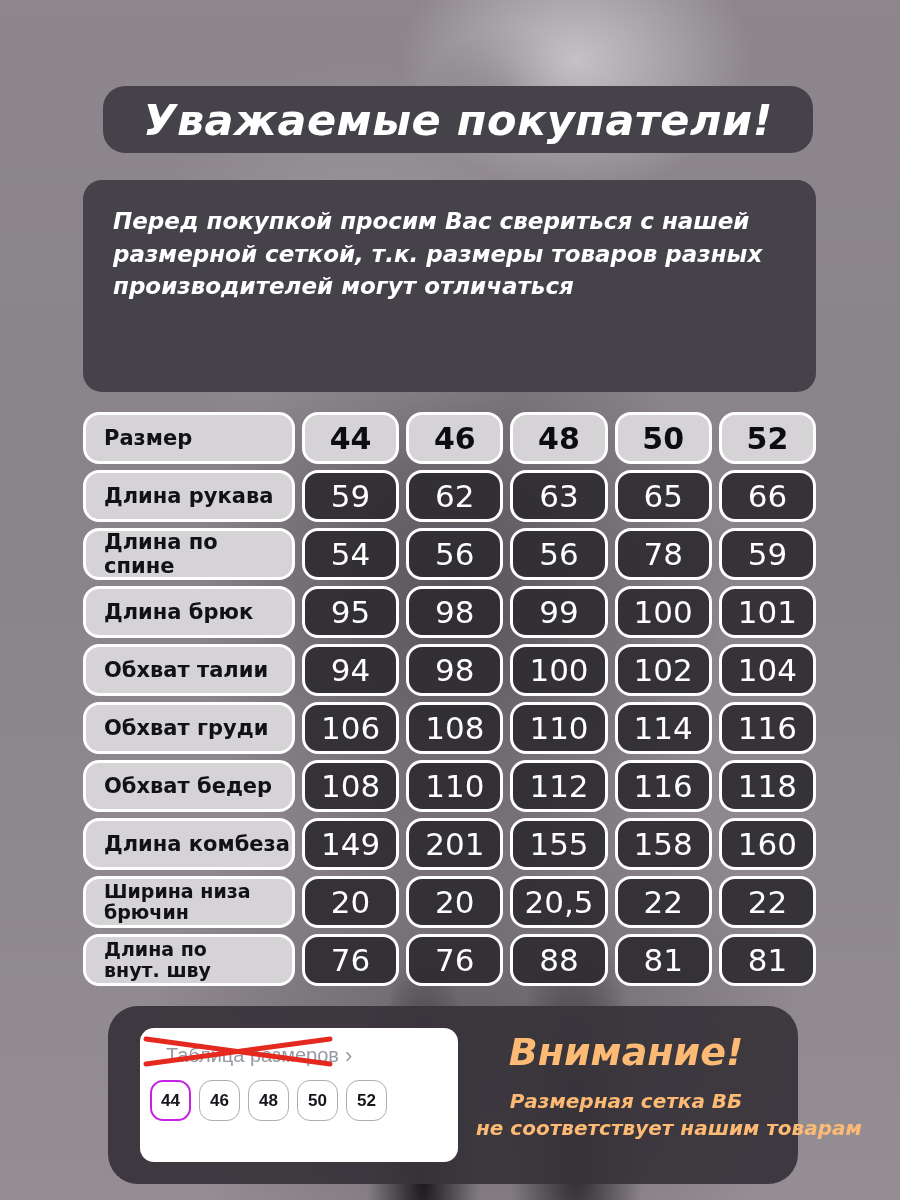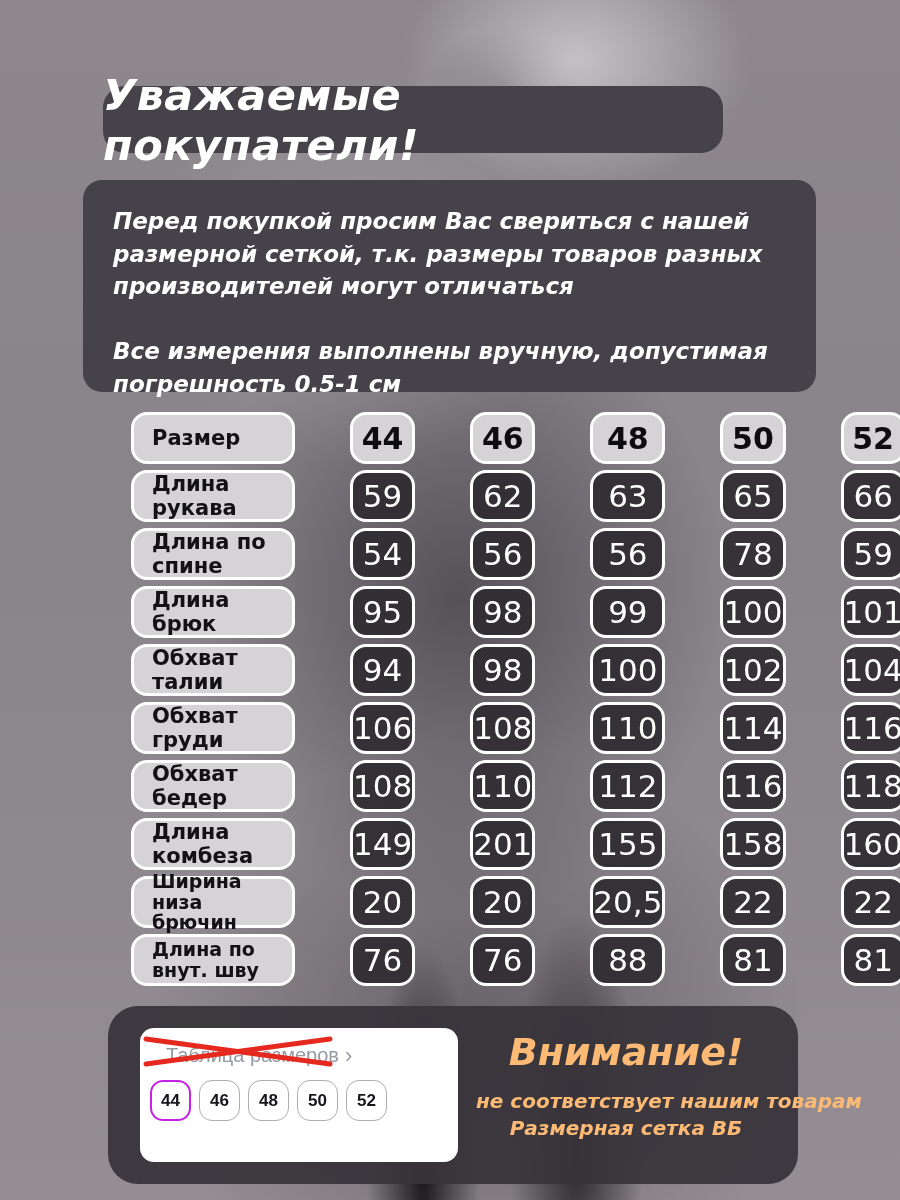--- a/index.html
+++ b/index.html
@@ -14,42 +14,42 @@
       radial-gradient(ellipse 250px 190px at 64% 5%, rgba(206,203,208,0.85), rgba(206,203,208,0) 70%),
       radial-gradient(ellipse 300px 280px at 40% 22%, rgba(168,163,169,0.6), rgba(168,163,169,0) 72%),
       radial-gradient(ellipse 110px 80px at 56% 7%, rgba(74,70,76,0.55), rgba(74,70,76,0) 70%),
       radial-gradient(ellipse 360px 430px at 51% 50%, rgba(58,54,60,0.65), rgba(58,54,60,0) 74%),
       radial-gradient(ellipse 80px 330px at 47% 98%, rgba(16,13,17,0.9), rgba(16,13,17,0) 70%),
       radial-gradient(ellipse 95px 340px at 64% 96%, rgba(30,26,31,0.85), rgba(30,26,31,0) 70%),
       radial-gradient(ellipse 430px 380px at 53% 86%, rgba(70,65,71,0.55), rgba(70,65,71,0) 76%),
       linear-gradient(180deg, #8d878d 0%, #89838a 45%, #948e94 100%);
   }
   .banner {
-    position:absolute; left:103px; top:86px; width:620px; height:67px;
+    position:absolute; left:103px; top:86px; width:710px; height:67px;
     background:var(--panel-dark, #464249); border-radius:22px;
     display:flex; align-items:center; justify-content:center;
     color:#fff; font-size:43px; font-weight:bold; font-style:italic; letter-spacing:0.5px;
   }
   .info-box {
     position:absolute; left:83px; top:180px; width:733px; height:212px;
     background:var(--panel-dark, #464249); border-radius:19px;
     box-sizing:border-box; padding:25px 30px;
     color:#fff; font-size:23px; font-weight:bold; font-style:italic; line-height:1.42;
   }
   .info-box p { margin:0; }
   .info-box p + p { margin-top:32px; }
 
   .size-table {
     position:absolute; left:83px; top:412px; width:733px;
     display:grid; grid-template-columns:212px repeat(5, 1fr);
     column-gap:7px; row-gap:6px; grid-auto-rows:52px;
   }
   .pill {
     border-radius:16px; border:3px solid #fff; box-sizing:border-box;
-    display:flex; align-items:center; justify-content:center;margin-left:48px;
+    display:flex; align-items:center; justify-content:center;
   }
   .pill.light { background:var(--pill-light, #d6d3d7); color:#121114; }
   .pill.dark  { background:rgba(47,43,49,0.92); color:#fff; font-size:31px; font-weight:normal; }
   .pill.rowlabel { justify-content:flex-start; padding-left:18px; font-weight:bold; font-size:21px; }
   .pill.rowlabel.small { font-size:19px; line-height:1.1; }
   .pill.rowlabel.small span { display:block; max-width:155px; }
   .pill.sizehead { font-weight:bold; font-size:30px; color:#0d0c0e; }
 
   .notice {
     position:absolute; left:108px; top:1006px; width:690px; height:178px;
@@ -89,21 +89,20 @@
 
 <div class="canvas">
   <div class="bg"></div>
 
   <div class="banner">
     <span>Уважаемые покупатели!</span>
   </div>
 
   <div class="info-box">
     <p>Перед покупкой просим Вас свериться с нашей размерной сеткой, т.к. размеры товаров разных производителей могут отличаться</p>
-    <p>Все измерения выполнены вручную, допустимая погрешность 0.5-1 см</p>
   </div>
 
   <div class="size-table">
 
     <div class="pill light rowlabel">
         <span>Размер</span>
       </div>
     <div class="pill light sizehead">44</div>
     <div class="pill light sizehead">46</div>
     <div class="pill light sizehead">48</div>
@@ -205,17 +204,17 @@
       <div class="chips">
         <div class="chip selected">44</div>
         <div class="chip">46</div>
         <div class="chip">48</div>
         <div class="chip">50</div>
         <div class="chip">52</div>
       </div>
     </div>
     <div class="attention">
       <div class="attention-title">Внимание!</div>
+      <div class="attention-line">Размерная сетка ВБ</div>
       <div class="attention-line">не соответствует нашим товарам</div>
-      <div class="attention-line">Размерная сетка ВБ</div>
     </div>
   </div>
 </div>
 
 </body></html>

